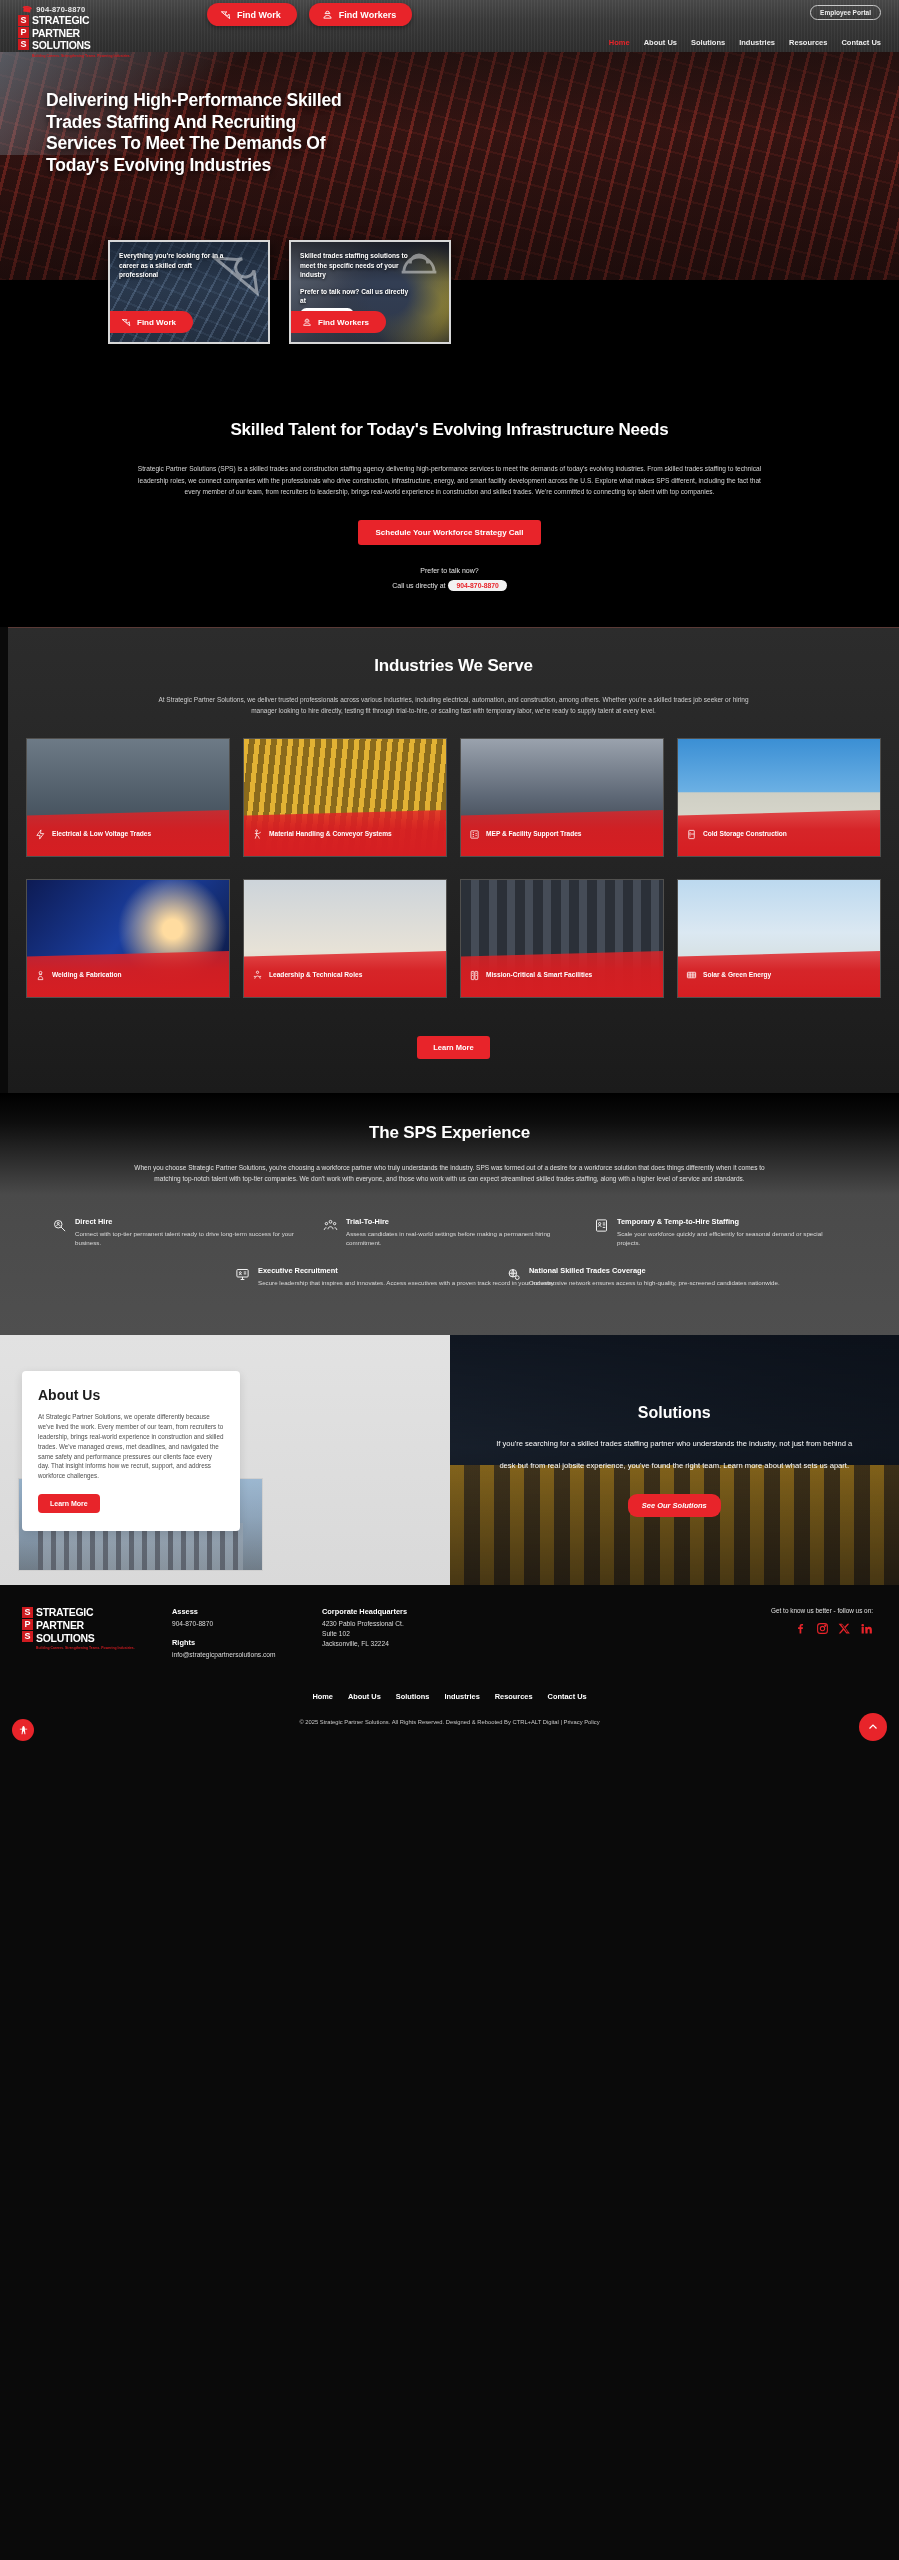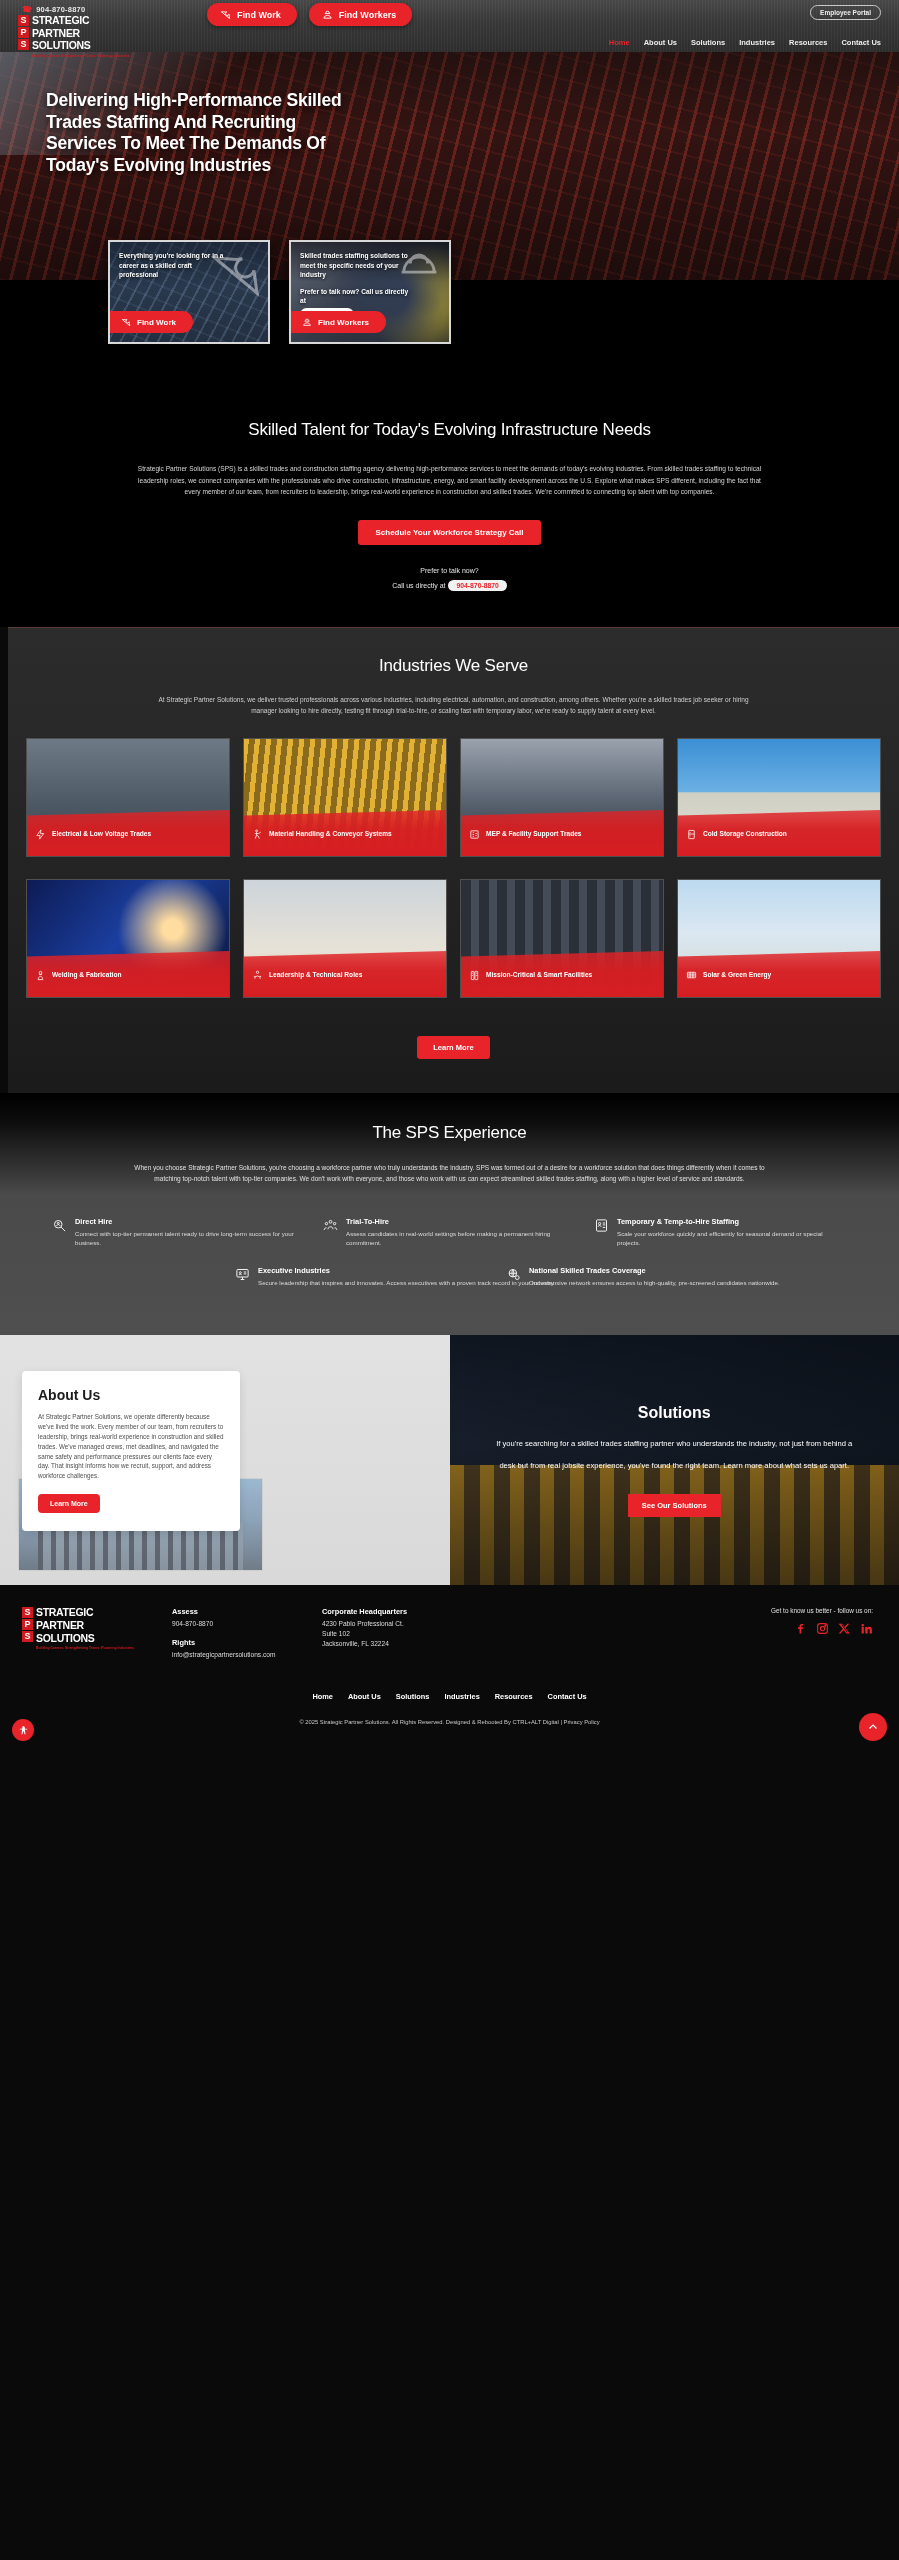--- a/index.html
+++ b/index.html
@@ -114,21 +114,21 @@
   .card-btn {
     position:absolute; left:-1px; bottom:9px; background:#e8242a; color:#fff;
     border-radius:0 18px 18px 0; padding:6px 17px 6px 12px; font-size:8px; font-weight:700;
     display:flex; align-items:center; gap:6px; border:none; cursor:pointer;
     font-family:"Liberation Sans", sans-serif;
   }
   .card-btn svg{width:10px;height:10px;}
 
   
   .talent { background:#000; padding:18px 0 34px; text-align:center; }
-  .h2 { font-size:17px; font-weight:400; line-height:23px; letter-spacing:-.2px; }
+  .h2 { font-size:17px; font-weight:700; line-height:23px; letter-spacing:-.2px; }
   .talent p.body {
     width:640px; margin:22px auto 0; font-size:6.6px; line-height:11.5px;
     color:#d7d7d7; font-weight:400;
   }
   .red-btn {
     margin-top:22px; background:#e8242a; color:#fff; border:none; border-radius:3px;
     padding:8px 17px; font-size:8px; font-weight:700; cursor:pointer;
     font-family:"Liberation Sans", sans-serif;
   }
   .talk { margin-top:18px; font-size:7px; color:#e4e4e4; line-height:15px; }
@@ -211,21 +211,21 @@
   .solutions:before{
     content:""; position:absolute; left:0; right:0; bottom:0; height:48%;
     background:
       linear-gradient(180deg, rgba(10,14,22,.25), rgba(8,10,16,.6)),
       repeating-linear-gradient(90deg, rgba(226,164,26,.85) 0 14px, rgba(160,110,20,.5) 14px 30px);
     opacity:.85;
   }
   .solutions > * { position:relative; z-index:2; }
   .solutions h3 { font-size:16px; font-weight:800; margin-bottom:11px; }
   .solutions p { font-size:7.6px; line-height:22px; }
-  .solutions .red-btn { margin-top:17px; border-radius:0; padding:7px 14px; font-size:7.5px; }
+  .solutions .red-btn { margin-top:17px; border-radius:9px; padding:7px 14px; font-size:7.5px;font-style:italic; }
 
   
   .footer { background:#0a0a0a; padding:22px 0 0; position:relative; }
   .f-top { display:flex; padding:0 22px; gap:0; }
   .f-logo { width:150px; }
   .f-col { font-size:6.6px; line-height:10px; }
   .f-col.phone { width:150px; }
   .f-col.hq { width:250px; }
   .f-col h5 { font-size:7.4px; font-weight:700; margin-bottom:2px; }
   .f-col div { color:#dcdcdc; }
@@ -505,21 +505,21 @@
   <div class="svcgrid2">
     <div class="spacer"></div>
     <div class="svc" style="margin-left:-88px;">
       <svg viewBox="0 0 24 24" fill="none" stroke="currentColor" stroke-width="1.6">
           <rect x="3" y="4" width="18" height="12" rx="1.5"></rect>
           <path d="M9 20h6M12 16v4"></path>
           <circle cx="8.5" cy="9" r="1.5"></circle>
           <path d="M6.5 13c.3-1.2 1-1.8 2-1.8s1.7.6 2 1.8M14 8h4M14 11h4"></path>
         </svg>
       <div>
-        <h4>Executive Industries</h4>
+        <h4>Executive Recruitment</h4>
         <p>Secure leadership that inspires and innovates. Access executives with a proven track record in your industry.</p>
       </div>
     </div>
     <div class="svc" style="margin-left:-88px;">
       <svg viewBox="0 0 24 24" fill="none" stroke="currentColor" stroke-width="1.6">
           <circle cx="11" cy="10" r="6"></circle>
           <path d="M5 10h12M11 4c2 2 2 10 0 12M11 4c-2 2-2 10 0 12"></path>
           <circle cx="18" cy="17" r="3"></circle>
         </svg>
       <div>

